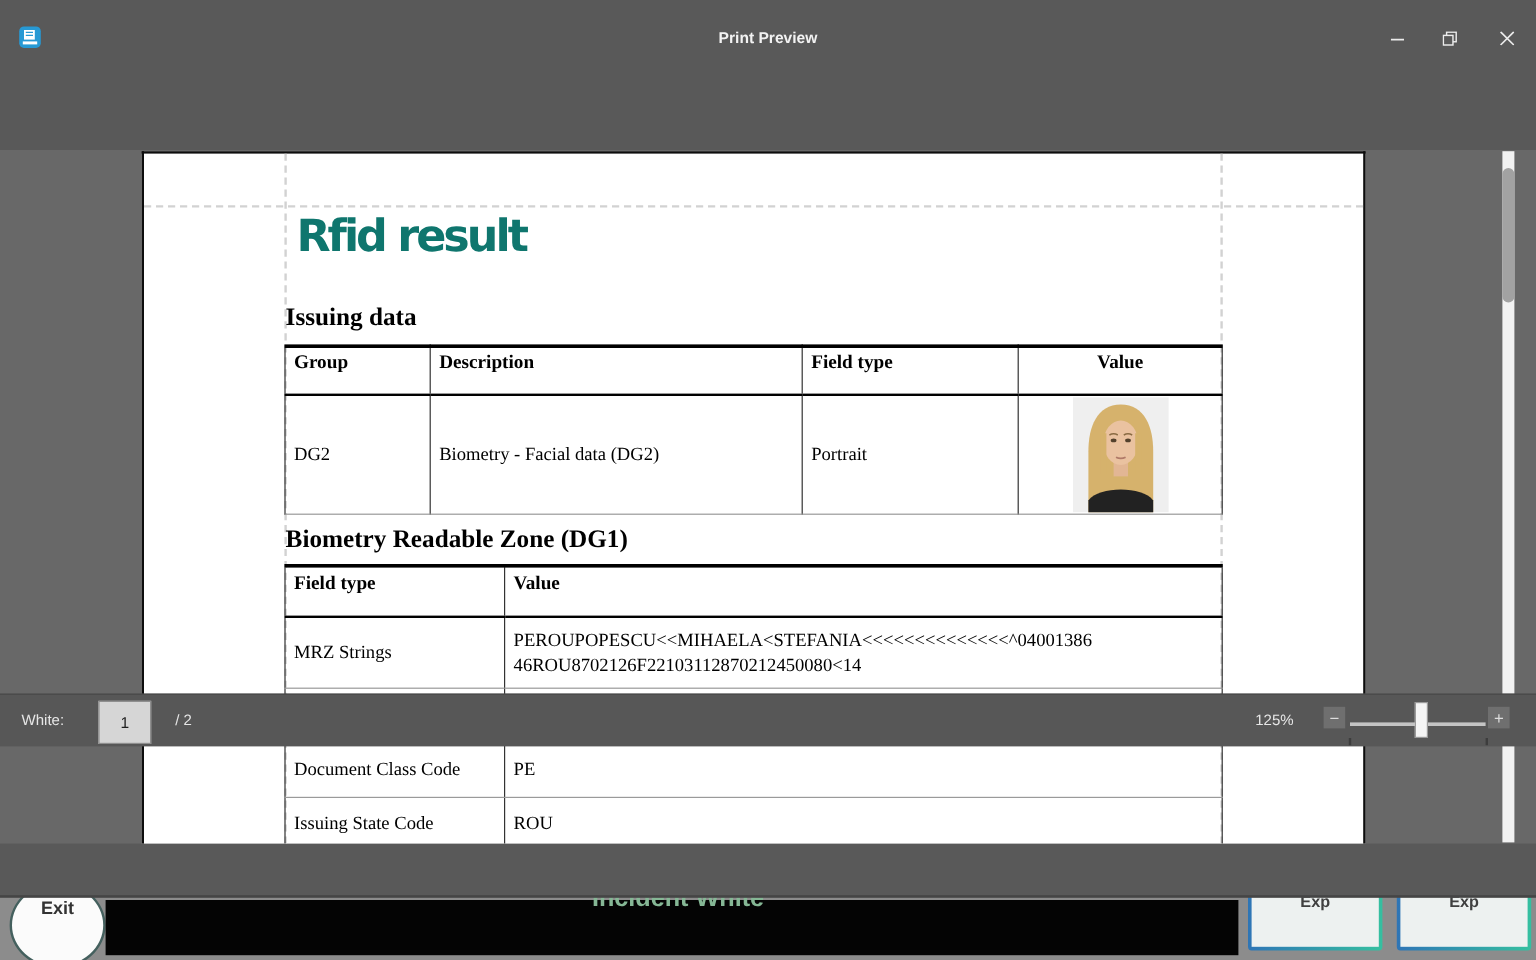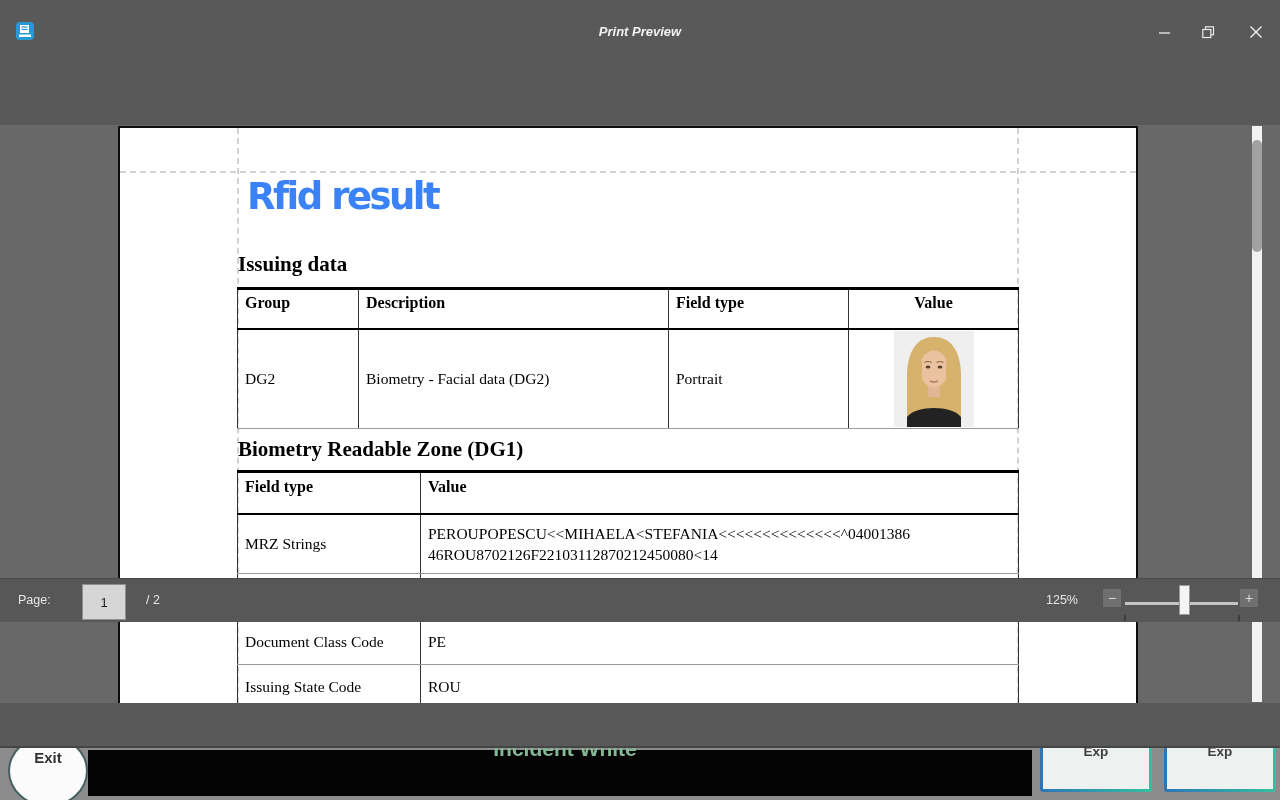--- a/index.html
+++ b/index.html
@@ -22,40 +22,40 @@
 
   
   #pp{position:absolute;left:0;top:0;width:1280px;height:746px;background:#595959;
       border-bottom:2px solid #454545;}
 
   
   #titlebar{position:absolute;left:0;top:0;width:100%;height:62px;}
   .app-icon{position:absolute;left:16px;top:22px;width:18px;height:18px;border-radius:4px;
             background:#2799d4;}
   .pp-title{position:absolute;left:0;top:24px;width:100%;text-align:center;
-            font-weight:bold;font-size:13px;color:#f2f2f2;font-style:italic;}
+            font-weight:bold;font-size:13px;color:#f2f2f2;}
   .winbtn{position:absolute;top:22px;width:30px;height:20px;display:flex;
           align-items:center;justify-content:center;cursor:pointer;}
 
   
   #toolbar{position:absolute;left:0;top:62px;width:100%;height:63px;}
   .tbtn{position:absolute;top:76px;width:36px;height:36px;display:flex;align-items:center;
         justify-content:center;cursor:pointer;border-radius:3px;}
   .tsep{position:absolute;top:72px;width:1px;height:46px;background:#7e7e7e;}
   .grip{position:absolute;left:26px;top:80px;width:3px;height:28px;
         background:repeating-linear-gradient(#a8a8a8 0 2px,transparent 2px 5px);}
 
   
   #parea{position:absolute;left:0;top:125px;width:100%;height:578px;background:#686868;}
   #page{position:absolute;left:118px;top:1px;width:1020px;height:577px;box-sizing:border-box;
         background:#fff;border:2px solid #0d0d0d;border-bottom:none;overflow:hidden;}
   .guide-v{position:absolute;top:0;height:100%;width:0;border-left:2px dashed #d2d2d2;}
   .guide-h{position:absolute;left:0;width:100%;height:0;border-top:2px dashed #d2d2d2;}
   .doc-title{position:absolute;left:127px;top:49px;font-family:"DejaVu Sans",sans-serif;
-             font-weight:bold;font-size:37px;letter-spacing:-2.5px;color:#3b82f6;line-height:40px;}
+             font-weight:bold;font-size:37px;letter-spacing:-2.5px;color:#0f766e;line-height:40px;}
   .sec-heading{position:absolute;font-family:"Liberation Serif",serif;font-weight:bold;
                font-size:21px;color:#000;}
   table.doctable{position:absolute;left:117px;border-collapse:collapse;table-layout:fixed;
                  width:781px;border-top:3px solid #000;
                  font-family:"Liberation Serif",serif;font-size:15.5px;color:#000;}
   table.doctable th{font-size:16px;font-weight:bold;text-align:left;padding:0 0 12px 7px;
                     border-left:1px solid #333;border-right:1px solid #333;border-bottom:2px solid #000;}
   table.doctable td{padding:0 4px 0 7px;vertical-align:middle;
                     border-left:1px solid #333;border-right:1px solid #333;
                     border-top:1px solid #9a9a9a;border-bottom:1px solid #9a9a9a;}
@@ -366,21 +366,21 @@
         </tbody>
           </table>
       </div>
 
       <div id="vscroll">
         <div id="vthumb"></div>
       </div>
     </div>
 
     <div id="sbar">
-      <span class="abs" style="left:18px;top:14px;">Page:</span>
+      <span class="abs" style="left:18px;top:14px;">White:</span>
       <input class="page-input" value="1" style="">
       <span class="abs" style="left:146px;top:14px;">/ 2</span>
 
       <span class="abs" style="left:1046px;top:14px;">125%</span>
       <div class="zoom-btn" style="left:1103px;">−</div>
       <div class="slider-track"></div>
       <div class="slider-thumb"></div>
       <div class="tick" style="left:1124px;"></div>
       <div class="tick" style="left:1238px;"></div>
       <div class="zoom-btn" style="left:1240px;">+</div>

